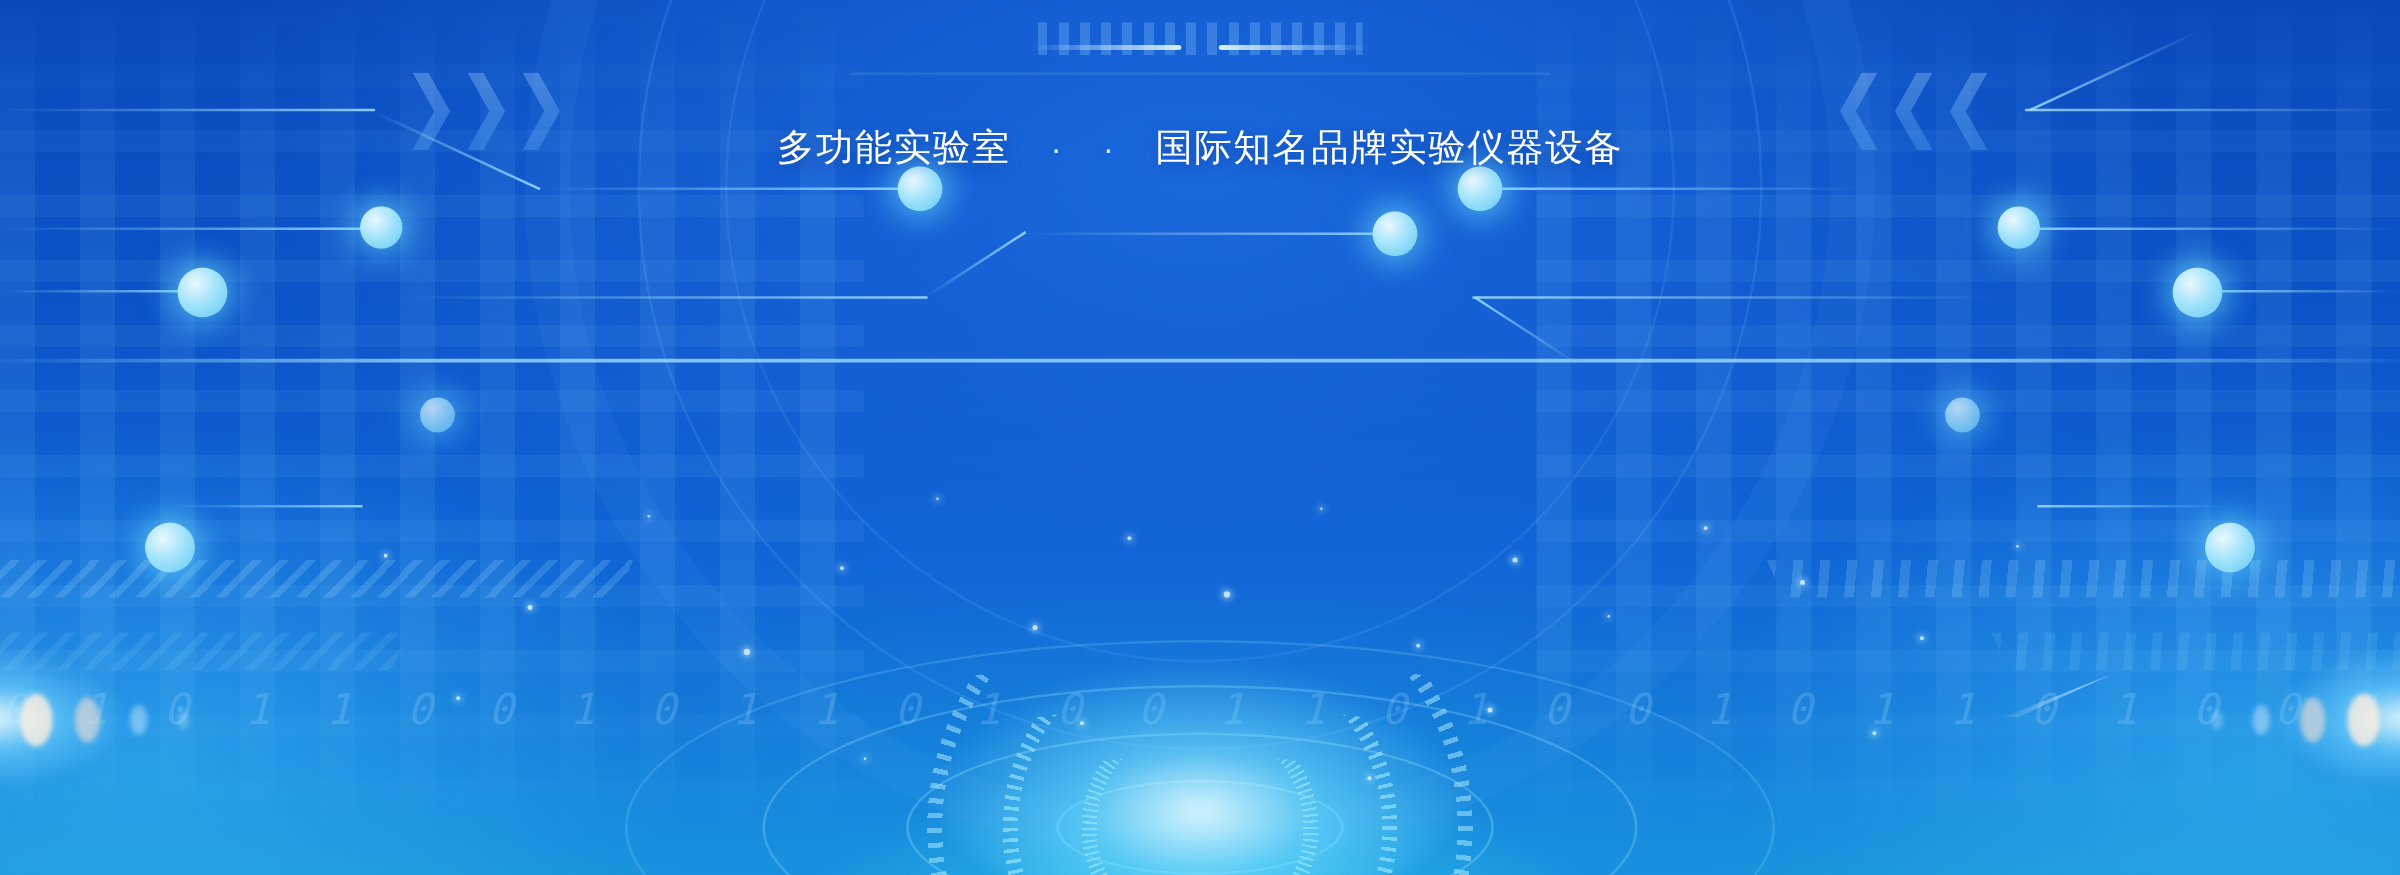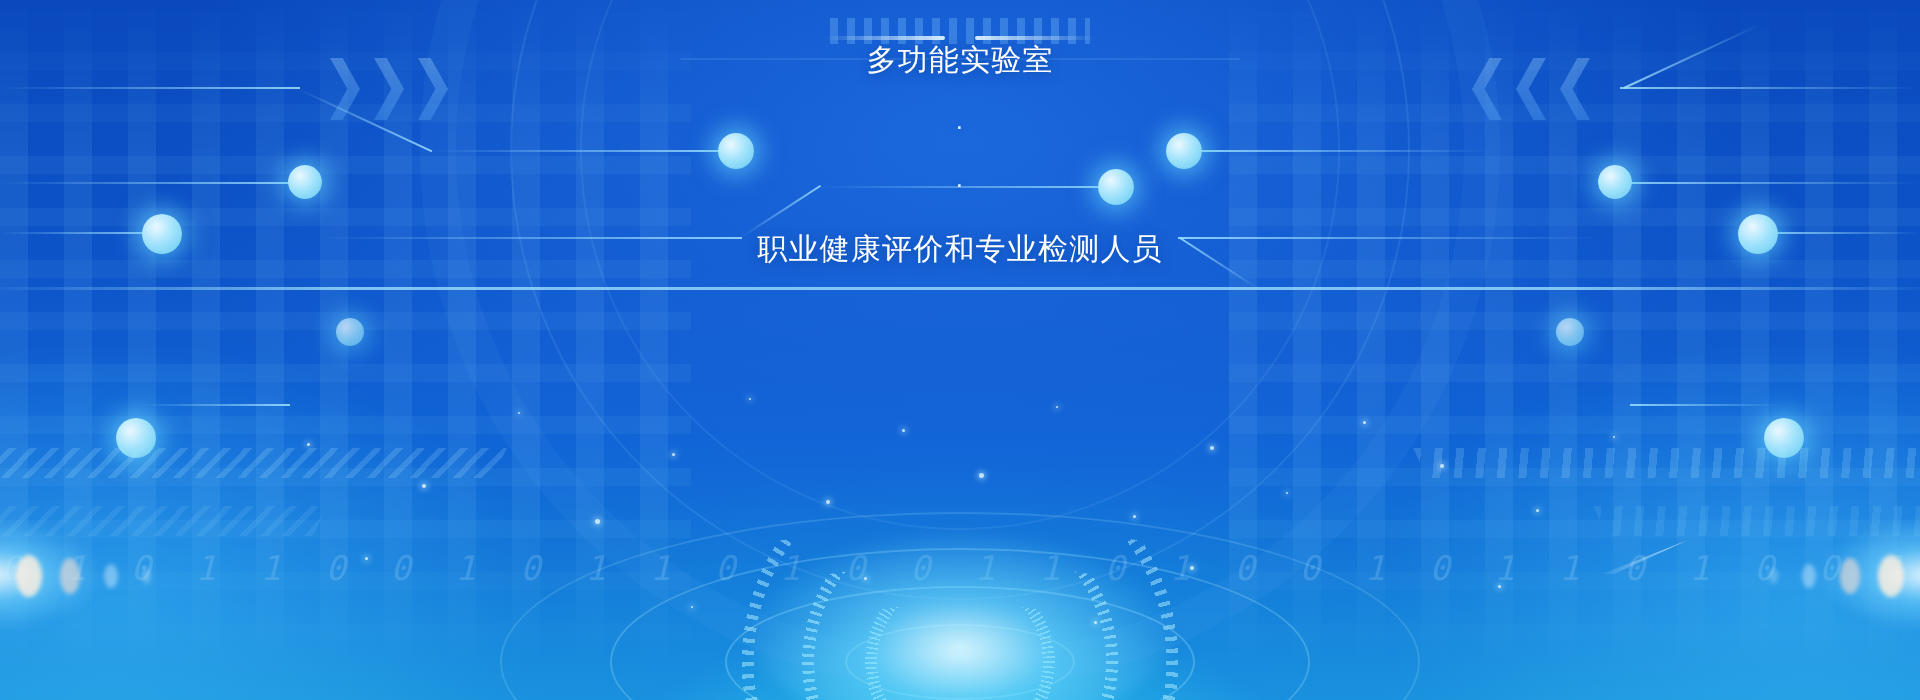--- a/index.html
+++ b/index.html
@@ -161,25 +161,25 @@
     width:120px;height:4px;border-radius:2px;
   }
   .rule.l{background:linear-gradient(90deg, rgba(210,240,255,0), rgba(225,245,255,.95));}
   .rule.r{background:linear-gradient(90deg, rgba(225,245,255,.95), rgba(210,240,255,0));}
   .subtitle{
     font-size:30px;color:#ffffff;letter-spacing:.05em;font-weight:400;
     text-shadow:0 2px 10px rgba(6,50,130,.5);
   }
 
   .features{
+    margin-top:58px;
     display:flex;align-items:center;gap:32px;
     font-size:30px;color:#ffffff;letter-spacing:.04em;
     white-space:nowrap;
     text-shadow:0 2px 12px rgba(6,50,130,.55);
-    flex-direction:column;
   }
   .dot-sep{font-size:26px;color:#eaf7ff;line-height:1;opacity:.95;}
 </style>
 </head>
 <body>
 
 <div class="banner">
 
   <div class="layer grid-pads grid-left"></div>
   <div class="layer grid-pads grid-right"></div>
@@ -318,17 +318,17 @@
 
     <div class="subtitle-row">
       <span class="rule l"></span>
       <span class="rule r"></span>
     </div>
 
     <div class="features">
       <span>多功能实验室</span>
       <span class="dot-sep">·</span>
       <span class="dot-sep">·</span>
-      <span>职业健康评价和专业检测人员</span>
+      <span>国际知名品牌实验仪器设备</span>
     </div>
 
   </div>
 </div>
 
 </body></html>

